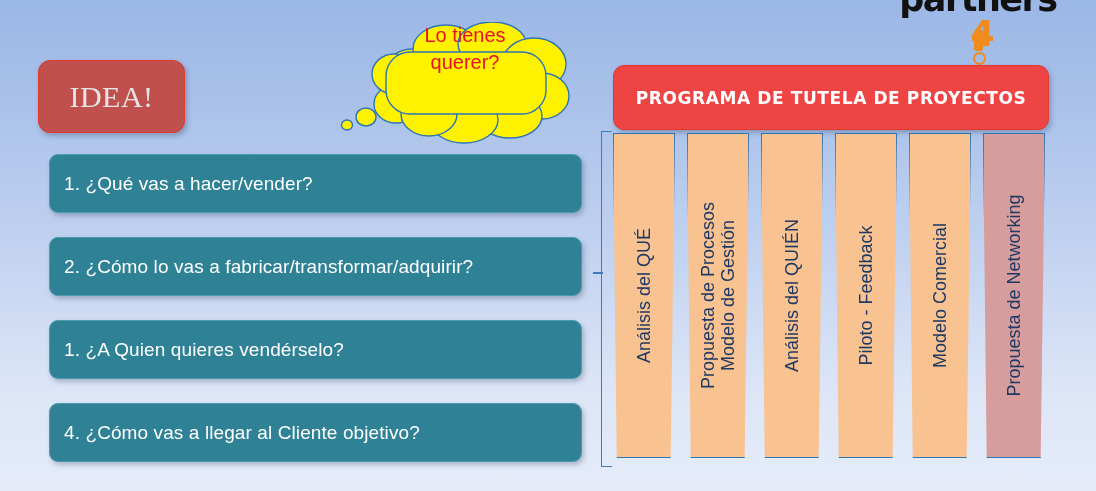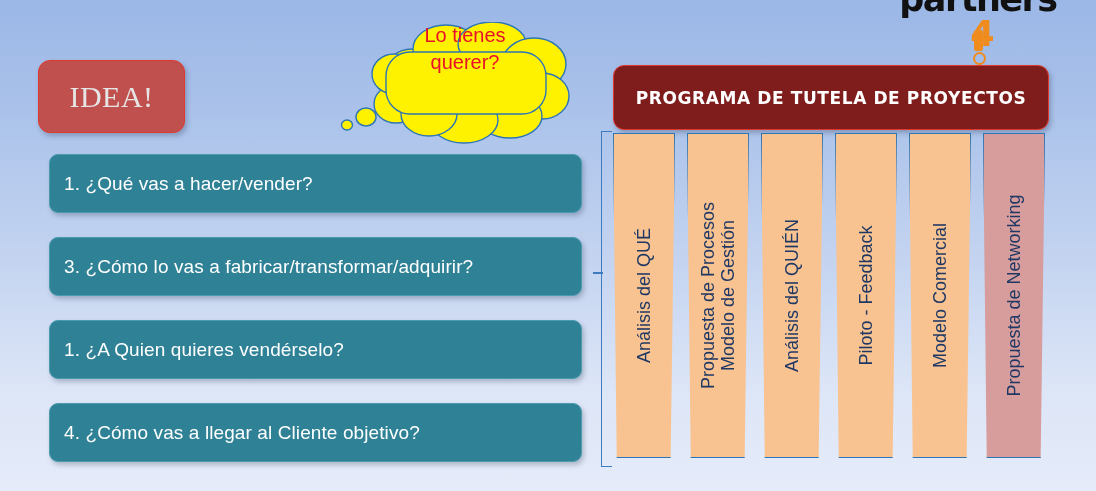--- a/index.html
+++ b/index.html
@@ -40,21 +40,21 @@
   
   .qlist{position:absolute;left:49px;top:154px;width:533px;}
   .qitem{position:relative;height:57px;margin-bottom:24px;
          background:#2F8196;border:1px solid #4A9BAE;border-radius:9px;
          box-shadow:2px 3px 5px rgba(40,50,80,.28);
          display:flex;align-items:center;}
   .qitem span{color:#ffffff;font-size:19px;padding-left:14px;letter-spacing:.1px;}
 
   
   .prog-header{position:absolute;left:613px;top:65px;width:434px;height:63px;
-     background:#7f1d1d;border:1.4px solid #E03A2F;border-radius:11px;
+     background:#ef4444;border:1.4px solid #E03A2F;border-radius:11px;
      box-shadow:2px 3px 5px rgba(40,50,80,.30);
      display:flex;align-items:center;justify-content:center;}
   .prog-header span{color:#fff;font-size:17px;font-weight:700;letter-spacing:.6px;
      font-family:"DejaVu Sans", sans-serif;}
 
   .bracket{position:absolute;left:601px;top:131px;width:10px;height:334px;
      border-left:1.6px solid #3E7CBF;border-top:1.6px solid #3E7CBF;border-bottom:1.6px solid #3E7CBF;}
   .bracket-tick{position:absolute;left:-9px;top:140px;width:10px;height:2px;background:#3E7CBF;}
 
   .chev-wrap{position:absolute;left:613px;top:133px;width:450px;height:325px;}
@@ -107,21 +107,21 @@
       <div>Lo tienes</div>
       <div>querer?</div>
     </div>
   </div>
 
   <div class="qlist">
     <div class="qitem">
       <span>1. ¿Qué vas a hacer/vender?</span>
     </div>
     <div class="qitem">
-      <span>3. ¿Cómo lo vas a fabricar/transformar/adquirir?</span>
+      <span>2. ¿Cómo lo vas a fabricar/transformar/adquirir?</span>
     </div>
     <div class="qitem">
       <span>1. ¿A Quien quieres vendérselo?</span>
     </div>
     <div class="qitem">
       <span>4. ¿Cómo vas a llegar al Cliente objetivo?</span>
     </div>
   </div>
 
   <div class="prog-header">

